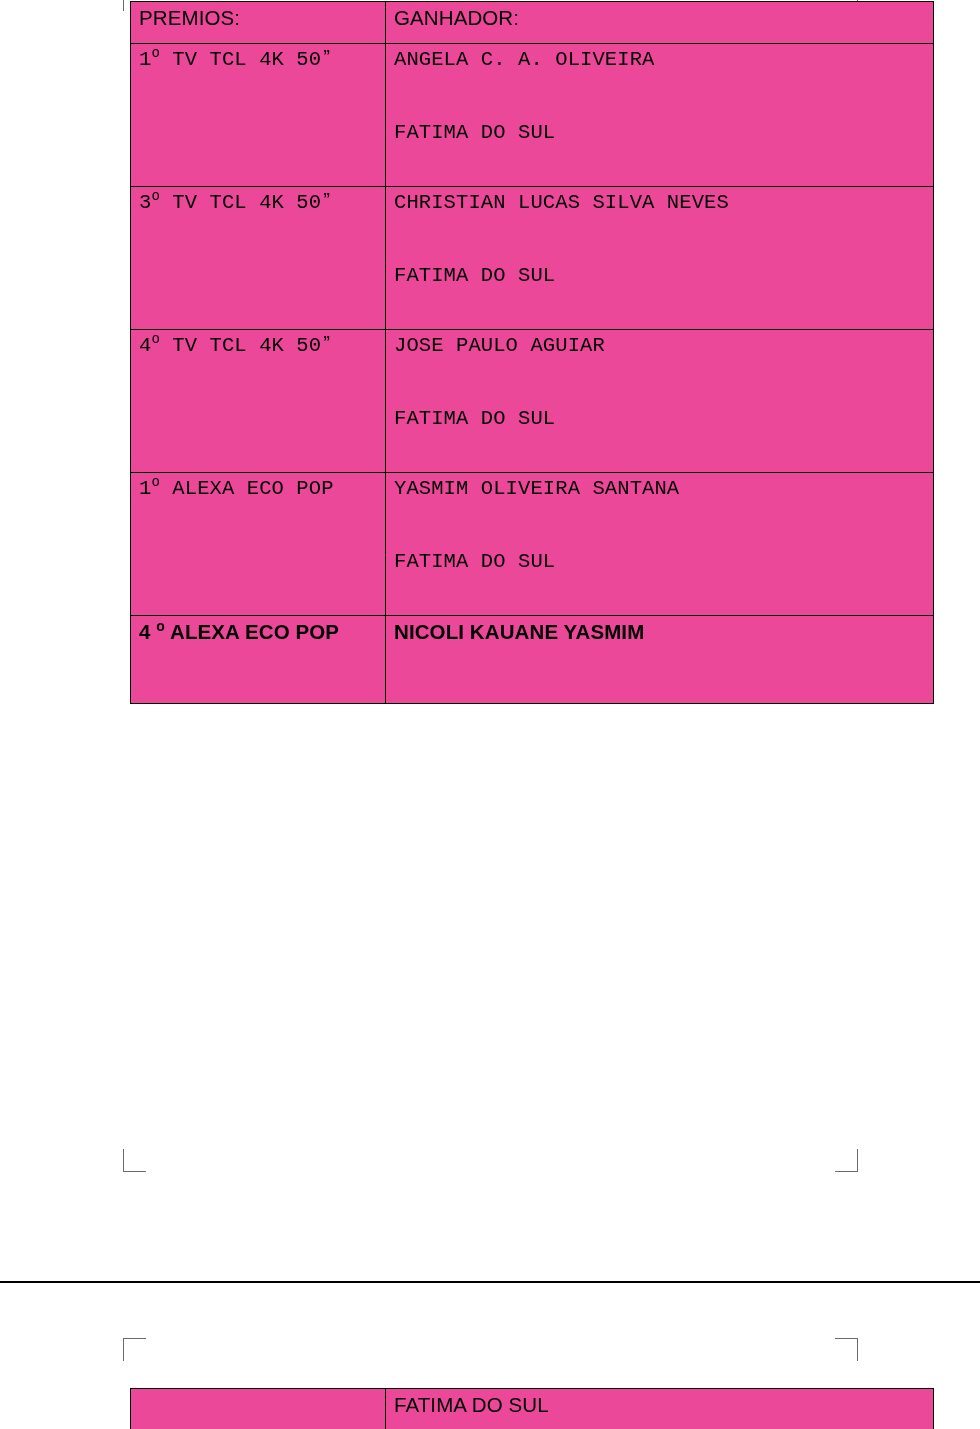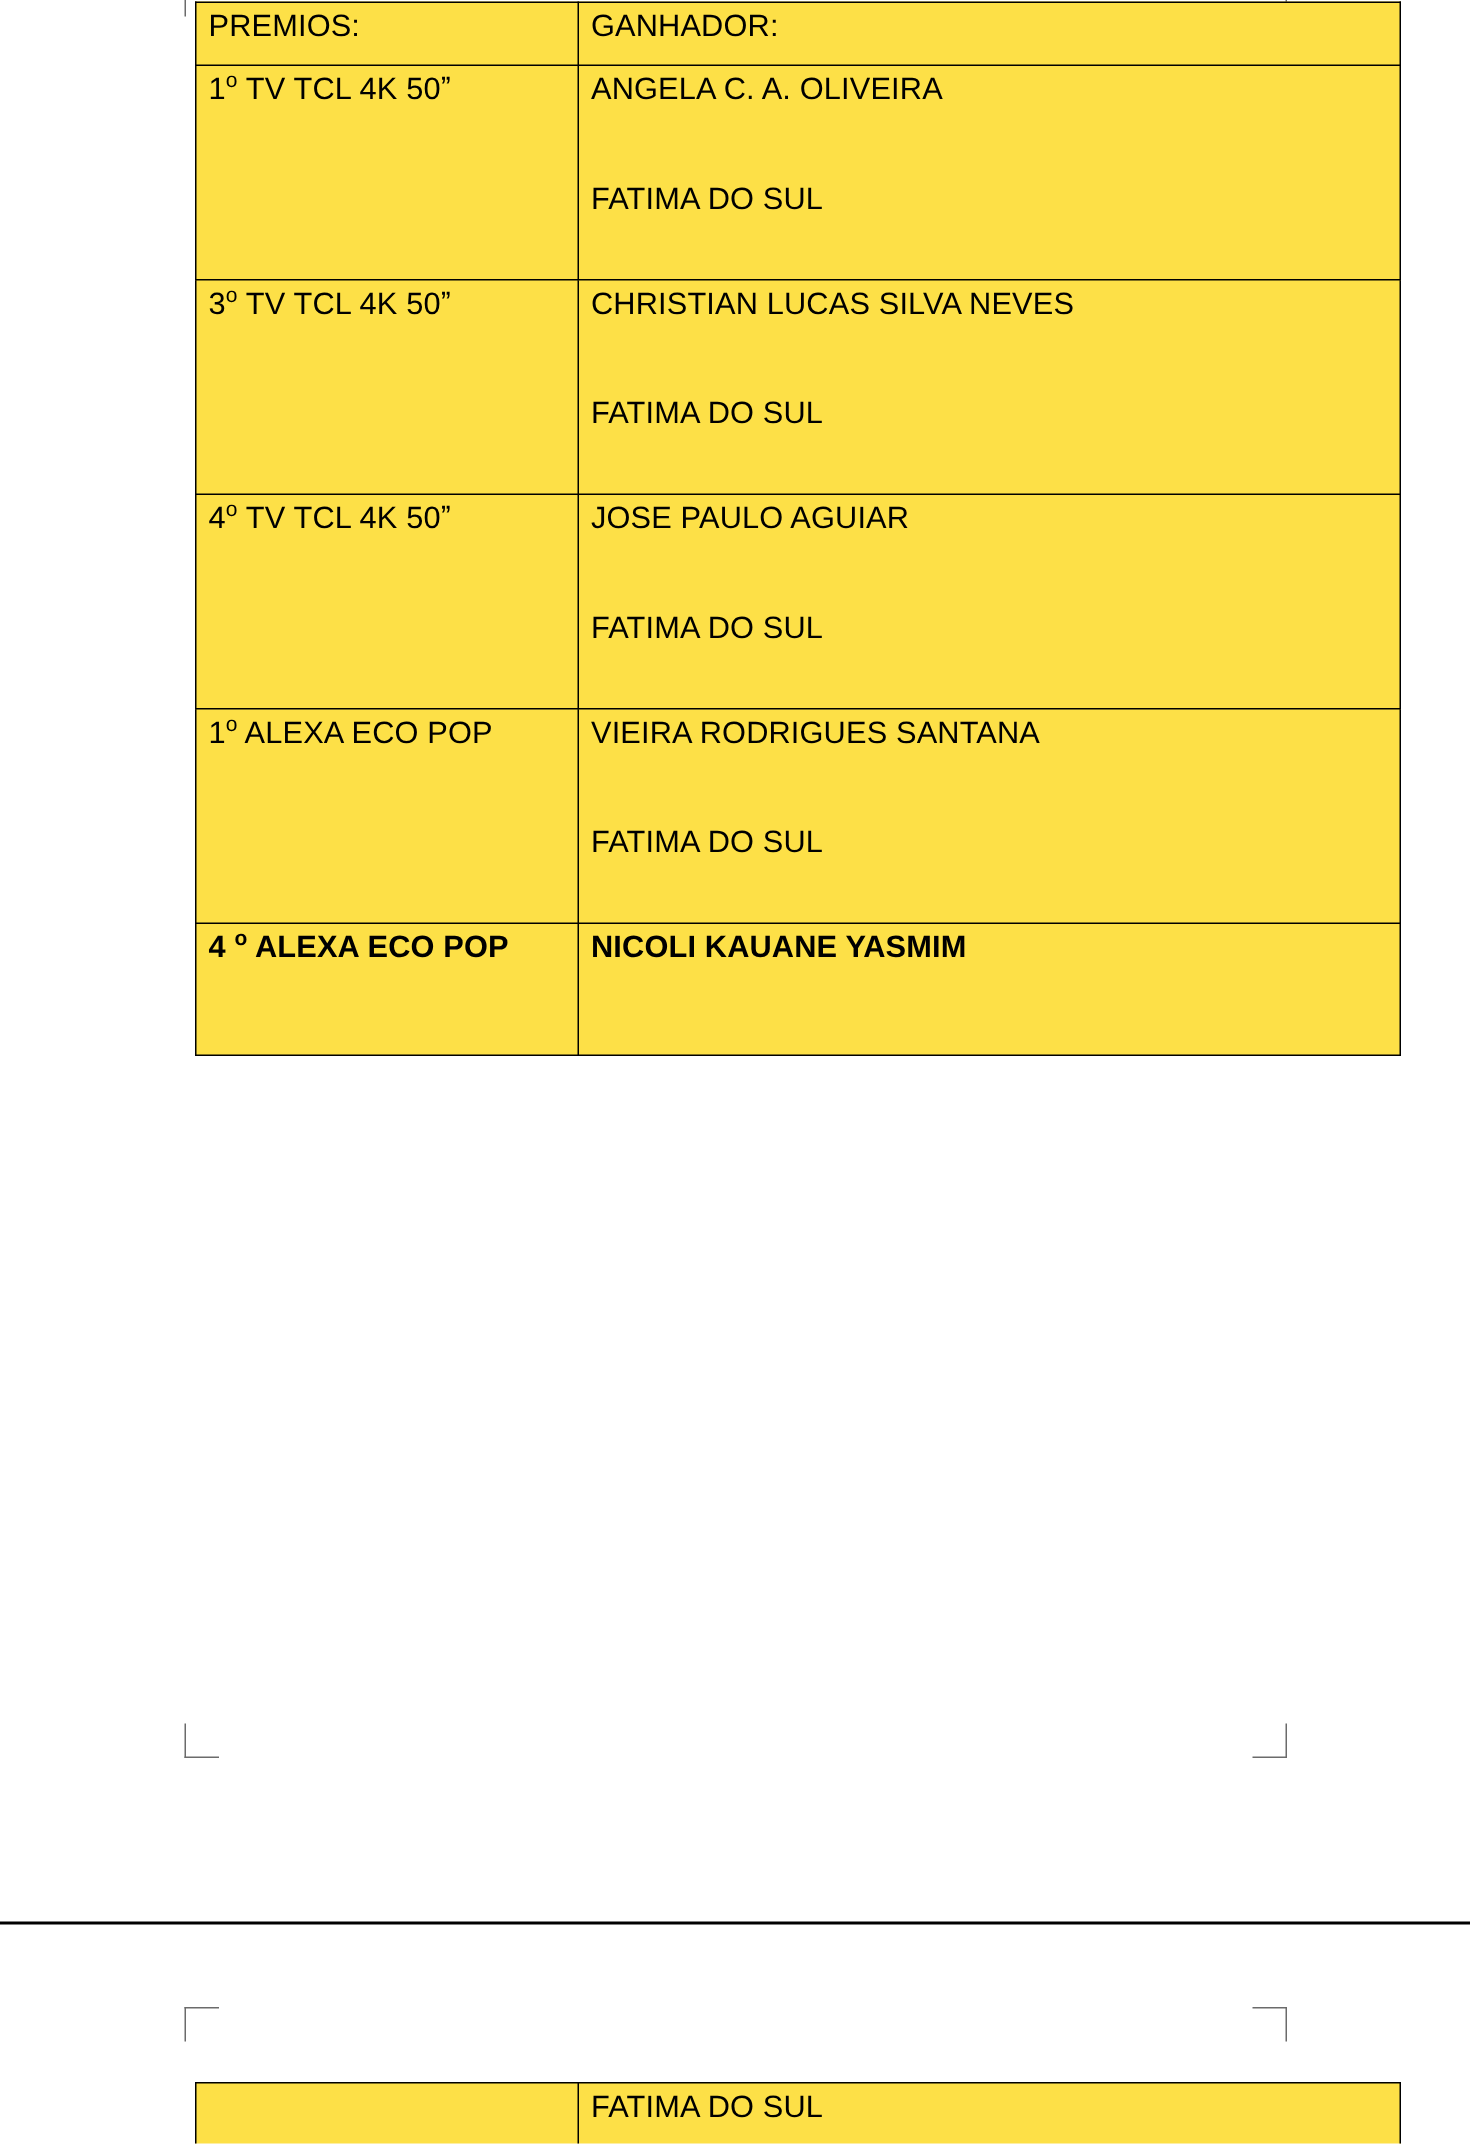--- a/index.html
+++ b/index.html
@@ -39,21 +39,21 @@
     left: 0;
     width: 980px;
     height: 0;
     border-top: 2px solid #000000;
   }
 
   table.prize-table {
     position: absolute;
     border-collapse: collapse;
     table-layout: fixed;
-    background: #fde047;
+    background: #ec4899;
   }
   table.prize-table td {
     border: 1px solid #000000;
     vertical-align: top;
     padding: 5px 0 0 8px;
     font-size: 20.5px;
     line-height: 1.05;
     letter-spacing: 0.1px;
   }
   .col-prize { width: 255px; }
@@ -65,20 +65,21 @@
   }
   .city {
     display: block;
     margin-top: 51px;
   }
   .header-row td {
     height: 36px;
   }
   .row-body td {
     height: 137px;
+    font-family: Liberation Mono, monospace;
   }
   .row-last td {
     height: 82px;
     font-weight: bold;
   }
 
   sup.ord {
     font-size: 14px;
     vertical-align: super;
     line-height: 0;
@@ -142,21 +143,21 @@
           <span class="cell-inner">JOSE PAULO AGUIAR</span>
           <span class="city">FATIMA DO SUL</span>
         </td>
       </tr>
 
       <tr class="row-body">
         <td>
           <span class="cell-inner"><span>1</span><sup class="ord">o</sup><span> ALEXA  ECO POP</span></span>
         </td>
         <td>
-          <span class="cell-inner">VIEIRA RODRIGUES SANTANA</span>
+          <span class="cell-inner">YASMIM OLIVEIRA SANTANA</span>
           <span class="city">FATIMA DO SUL</span>
         </td>
       </tr>
 
 
 
       <tr class="row-last">
         <td>
           <span class="cell-inner"><span>4 </span><sup class="ord">o</sup><span> ALEXA  ECO POP</span></span>
         </td>

